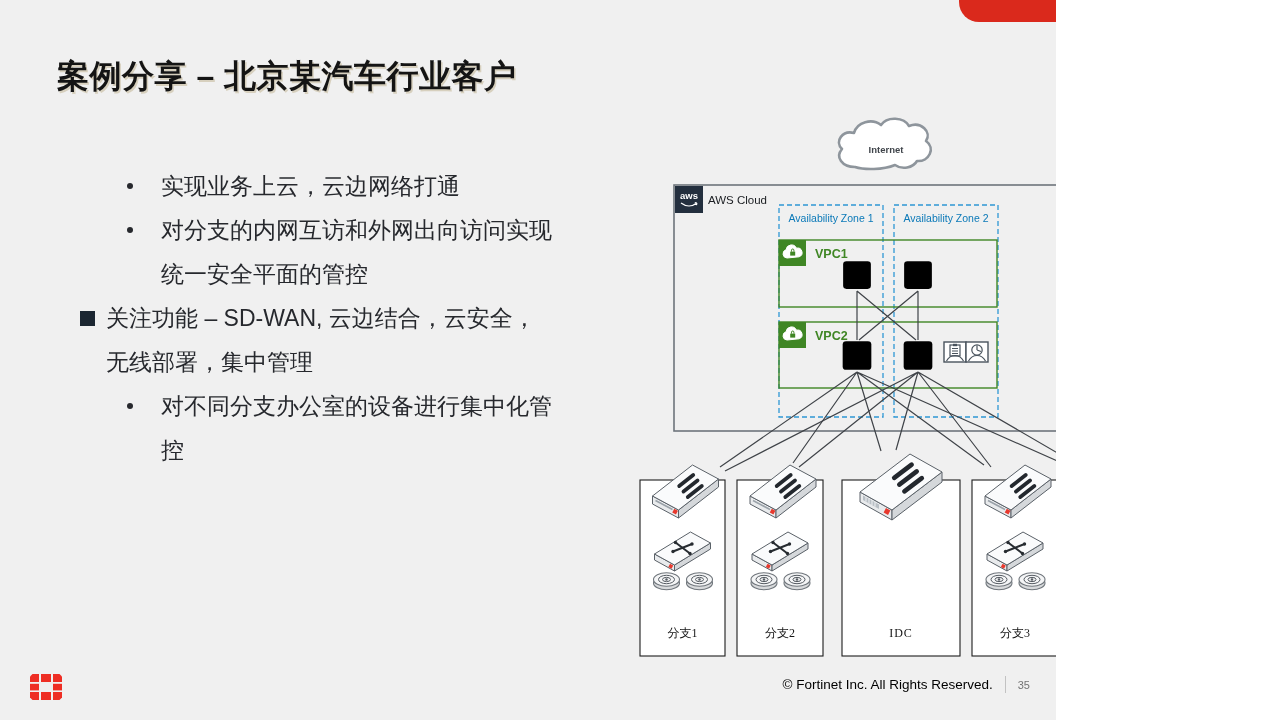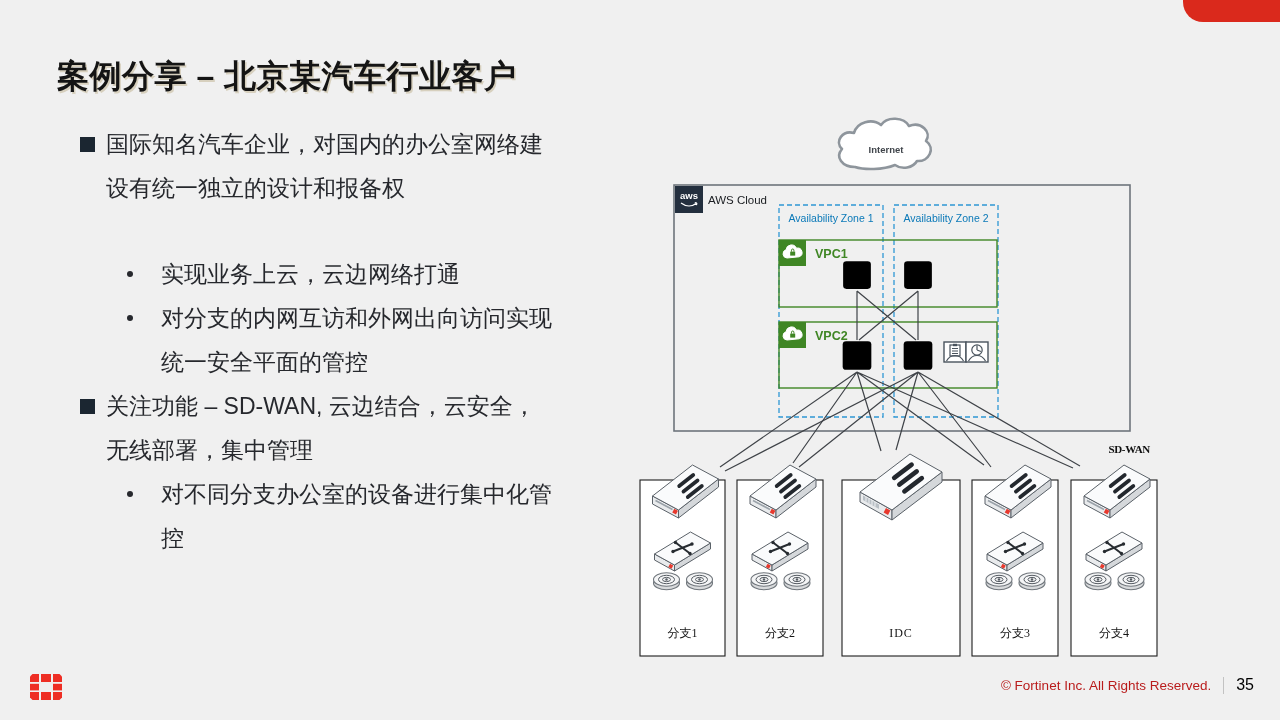--- a/index.html
+++ b/index.html
@@ -1,17 +1,17 @@
 <!DOCTYPE html>
 <html><head>
 <meta charset="utf-8">
 <style>
   html,body{margin:0;padding:0;}
   body{font-family:"Liberation Sans","DejaVu Sans",sans-serif;}
-  .slide{position:relative;width:1280px;height:720px;background:#f0f0f0;overflow:hidden;}
+  .slide{position:relative;width:1056px;height:720px;background:#f0f0f0;overflow:hidden;}
 
   
   .red-tab{position:absolute;top:0;right:0;width:97px;height:22px;background:#da291c;
            border-bottom-left-radius:20px;}
 
   
   .title{position:absolute;left:57px;top:34px;font-size:32px;font-weight:800;color:#141414;
          letter-spacing:.5px;text-shadow:1.5px 1.5px 0 rgba(150,125,60,.28);white-space:nowrap;}
 
   
@@ -42,41 +42,35 @@
   .iso-top{fill:#fafbfc;stroke:#5a6168;stroke-width:1;}
   .iso-front{fill:#e9ebed;stroke:#5a6168;stroke-width:1;}
   .iso-right{fill:#d5d8db;stroke:#5a6168;stroke-width:1;}
   .iso-bars{stroke:#23282e;stroke-linecap:round;fill:none;}
   .red-dot{fill:#e8392e;}
   .mgr-box{fill:#ffffff;stroke:#49535d;stroke-width:1.4;}
   .mgr-glyph{fill:none;stroke:#49535d;stroke-width:1.2;}
 
   
   .footer-right{position:absolute;right:26px;top:676px;display:flex;align-items:center;gap:12px;}
-  .copyright{color:#b91c1c;font-size:13.5px;}
+  .copyright{color:#000000;font-size:13.5px;}
   .f-div{width:1px;height:17px;background:#c2c2c2;}
-  .pageno{color:#000000;font-size:16px;}
+  .pageno{color:#737373;font-size:11px;}
   .f-logo{position:absolute;left:30px;top:674px;}
 </style>
 </head>
 <body>
 
 <div class="slide">
 
   <div class="red-tab"></div>
 
   <h1 class="title">案例分享 – 北京某汽车行业客户</h1>
 
   <div class="bullets">
-    <div class="bl l1">
-      <span class="mk">
-          <span class="sq"></span>
-        </span>
-      <span class="tx">国际知名汽车企业，对国内的办公室网络建设有统一独立的设计和报备权</span>
-    </div>
     <div class="gap"></div>
     <div class="bl l2">
       <span class="mk">
           <span class="dot"></span>
         </span>
       <span class="tx">实现业务上云，云边网络打通</span>
     </div>
     <div class="bl l2">
       <span class="mk">
           <span class="dot"></span>

